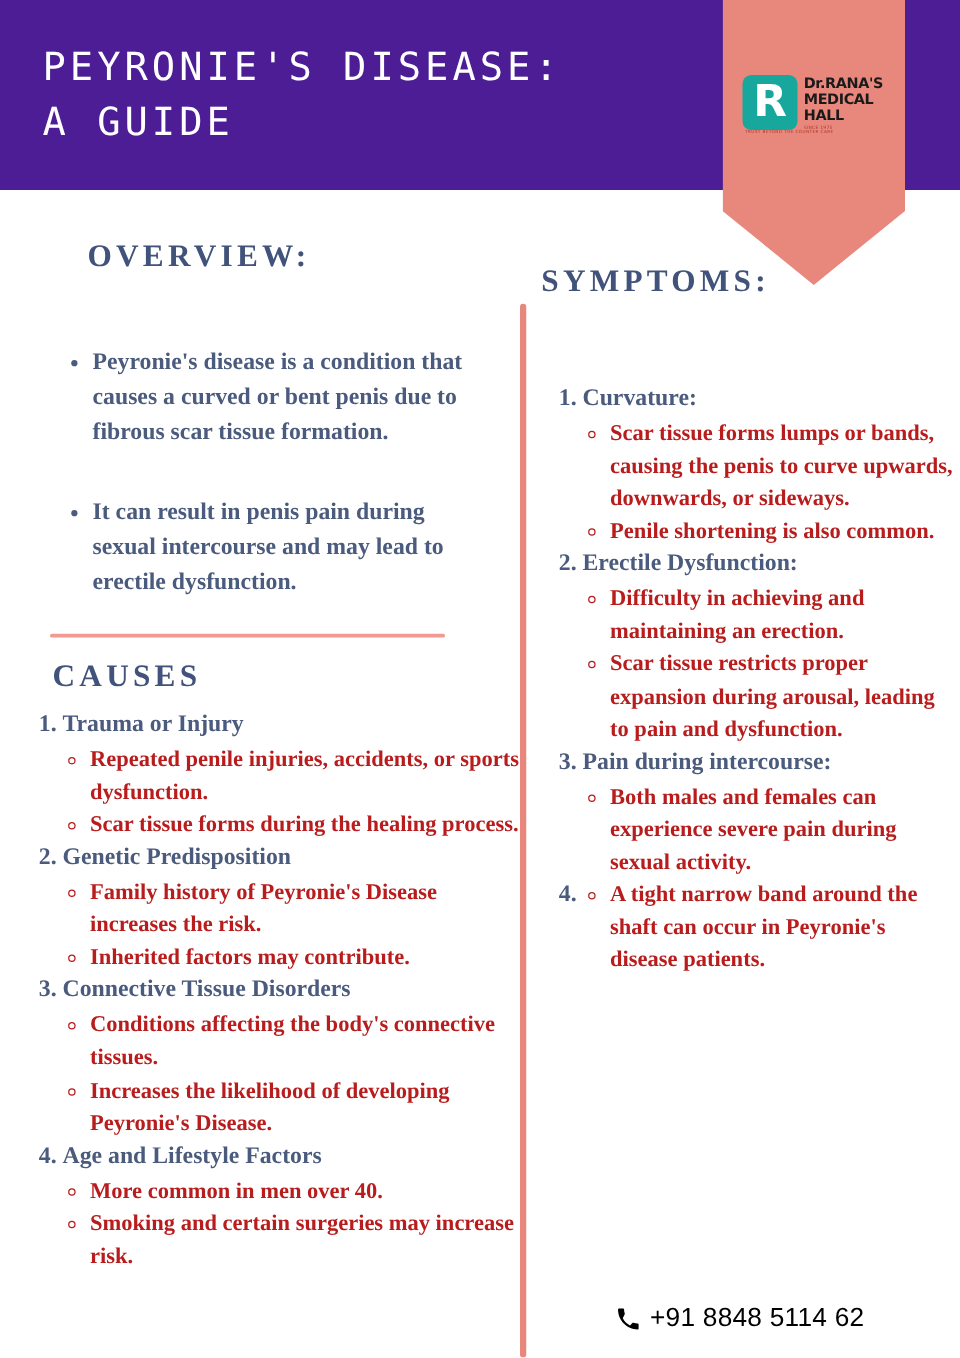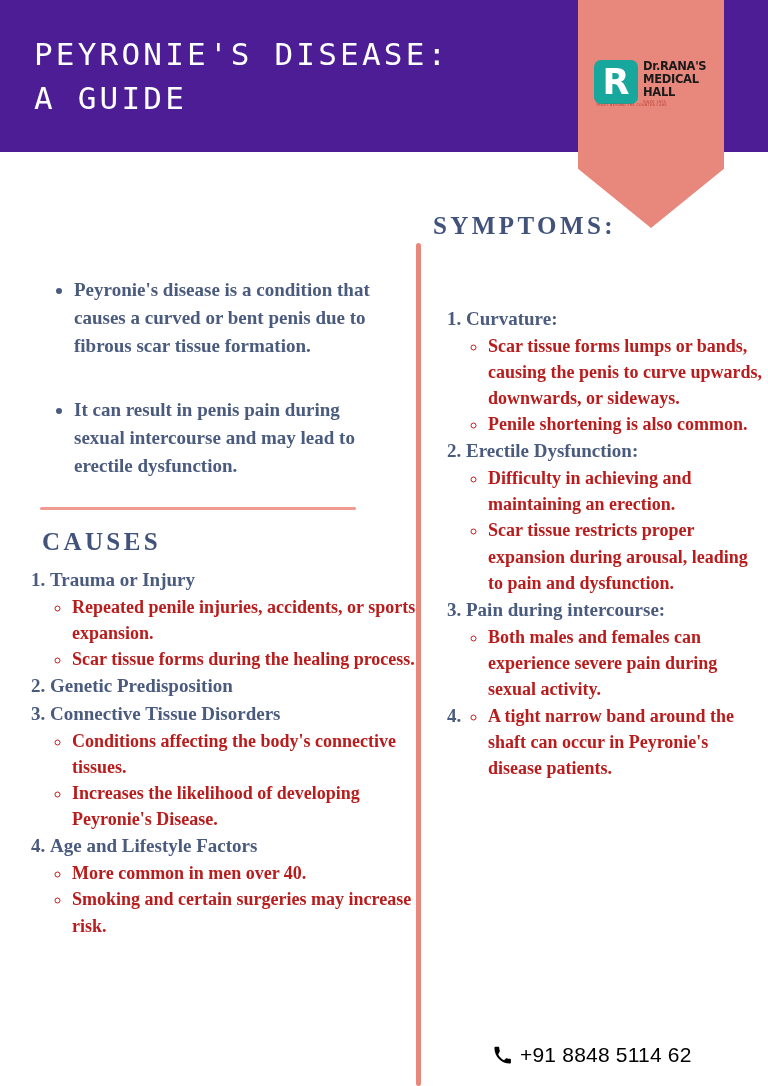--- a/index.html
+++ b/index.html
@@ -284,39 +284,44 @@
     </div>
   </div>
   <div class="logo-tagline">TRUST BEYOND THE COUNTER CARE</div>
 </div>
 
 <div class="v-divider"></div>
 <div class="h-divider"></div>
 
 <div class="col-left">
 
+  <h2 class="sec-heading overview-heading">OVERVIEW:</h2>
   <div class="overview-body">
     <ul class="bullet-list">
       <li>Peyronie's disease is a condition that causes a curved or bent penis due to fibrous scar tissue formation.</li>
       <li>It can result in penis pain during sexual intercourse and may lead to erectile dysfunction.</li>
     </ul>
   </div>
 
   <h2 class="sec-heading causes-heading">CAUSES</h2>
   <div class="causes-body">
     <ol class="num-list">
       <li>
         <span class="li-text">Trauma or Injury</span>
         <ul class="sub-list">
-          <li>Repeated penile injuries, accidents, or sports expansion.</li>
+          <li>Repeated penile injuries, accidents, or sports dysfunction.</li>
           <li>Scar tissue forms during the healing process.</li>
         </ul>
       </li>
       <li>
         <span class="li-text">Genetic Predisposition</span>
+        <ul class="sub-list">
+          <li>Family history of Peyronie's Disease increases the risk.</li>
+          <li>Inherited factors may contribute.</li>
+        </ul>
       </li>
       <li>
         <span class="li-text">Connective Tissue Disorders</span>
         <ul class="sub-list">
           <li>Conditions affecting the body's connective tissues.</li>
           <li>Increases the likelihood of developing Peyronie's Disease.</li>
         </ul>
       </li>
       <li>
         <span class="li-text">Age and Lifestyle Factors</span>

